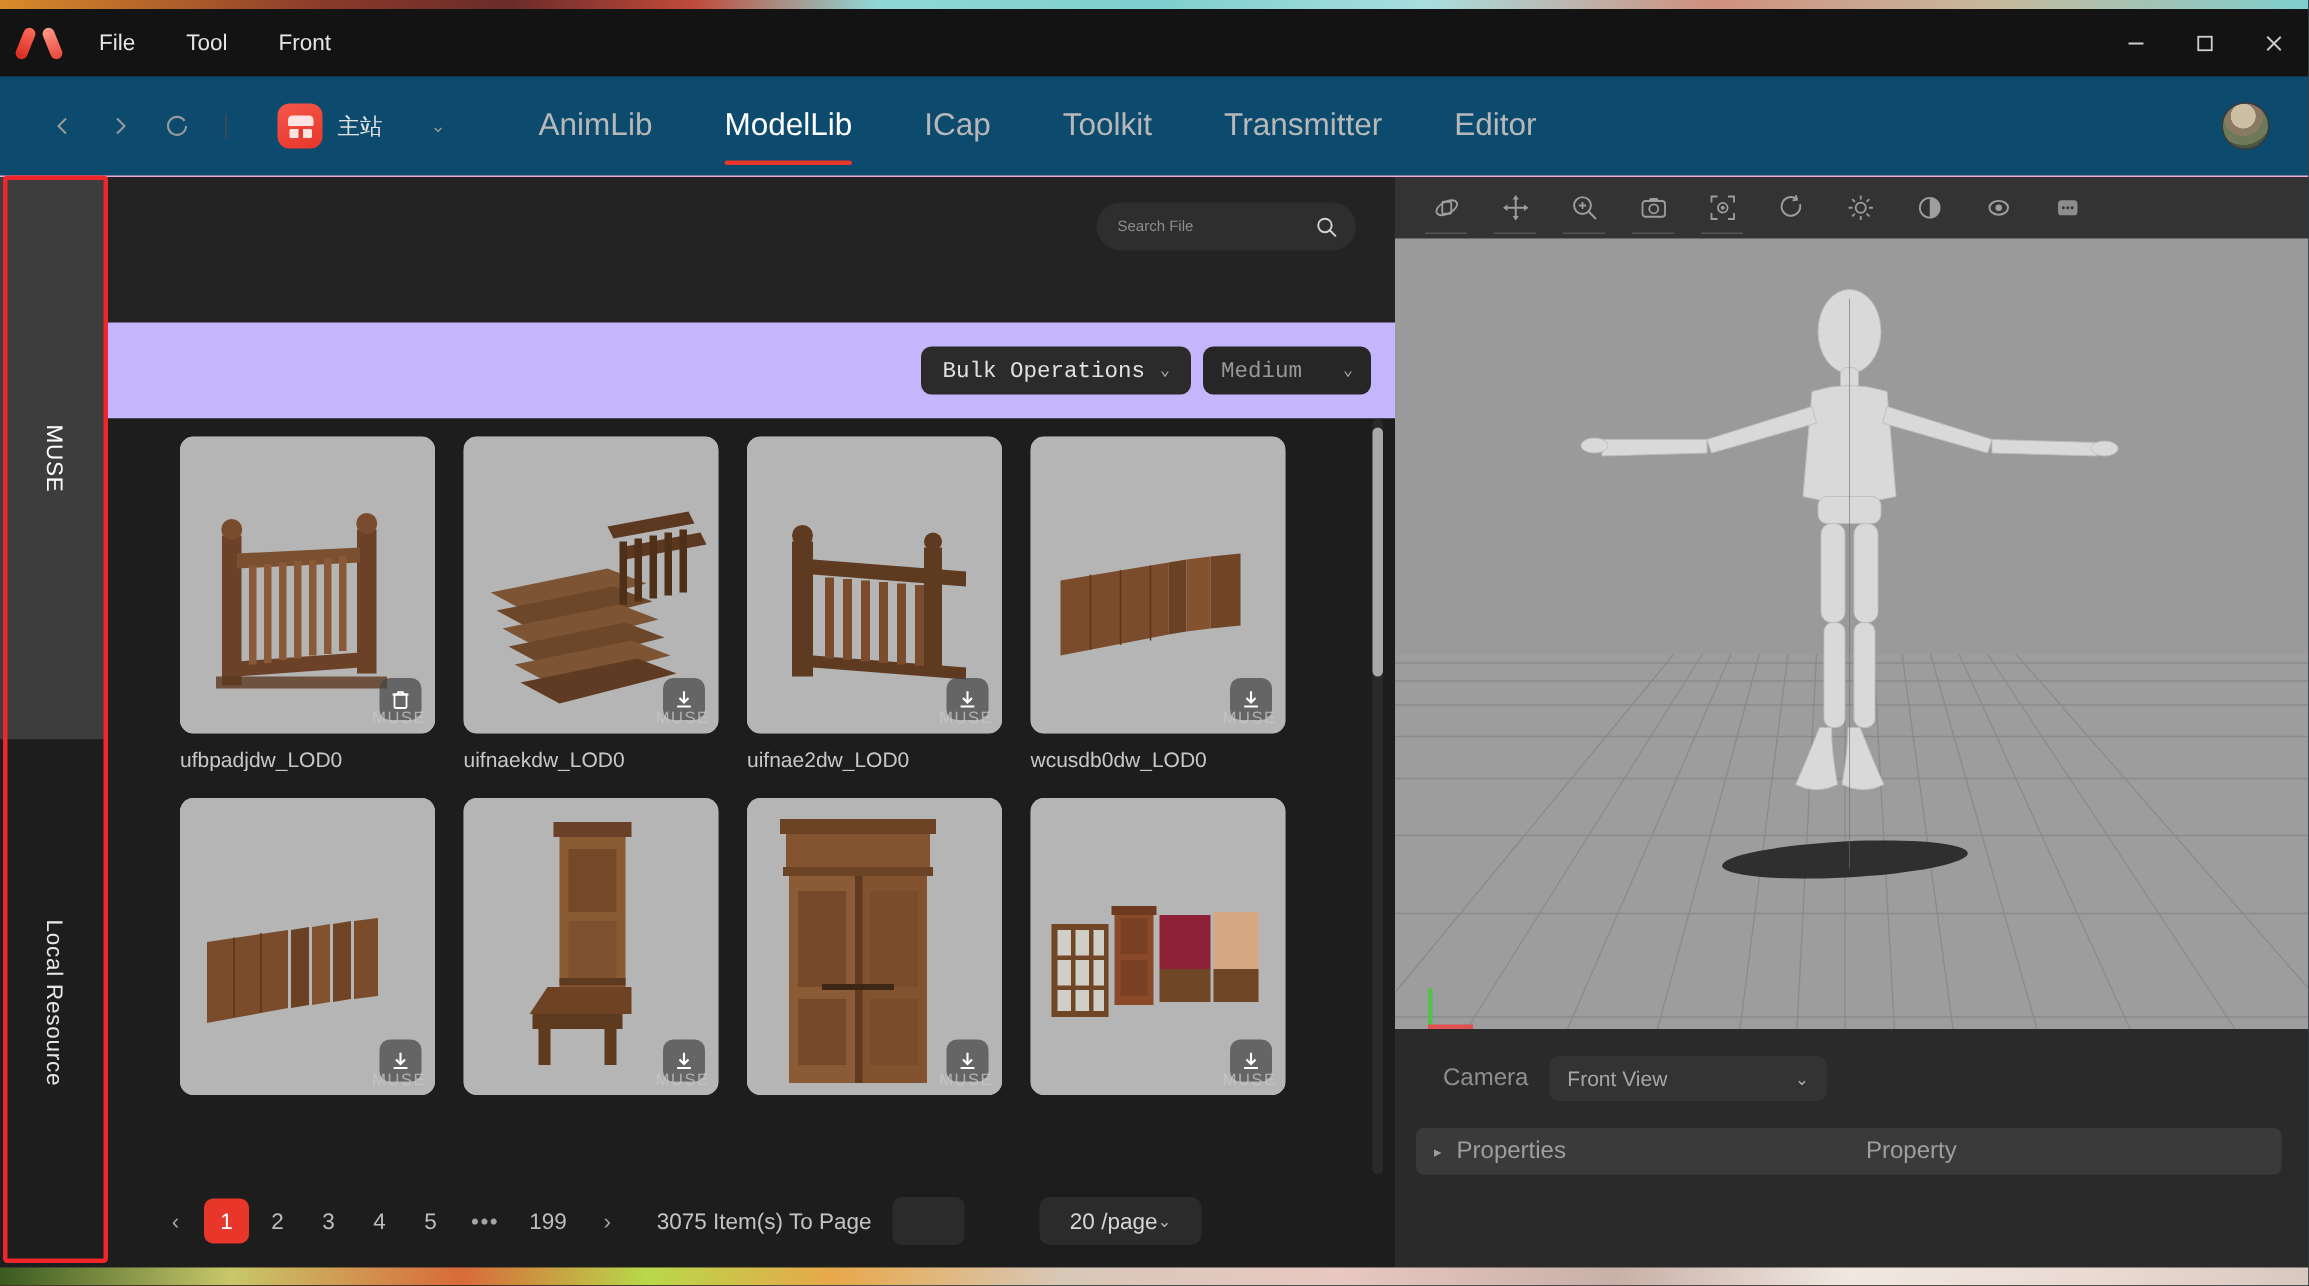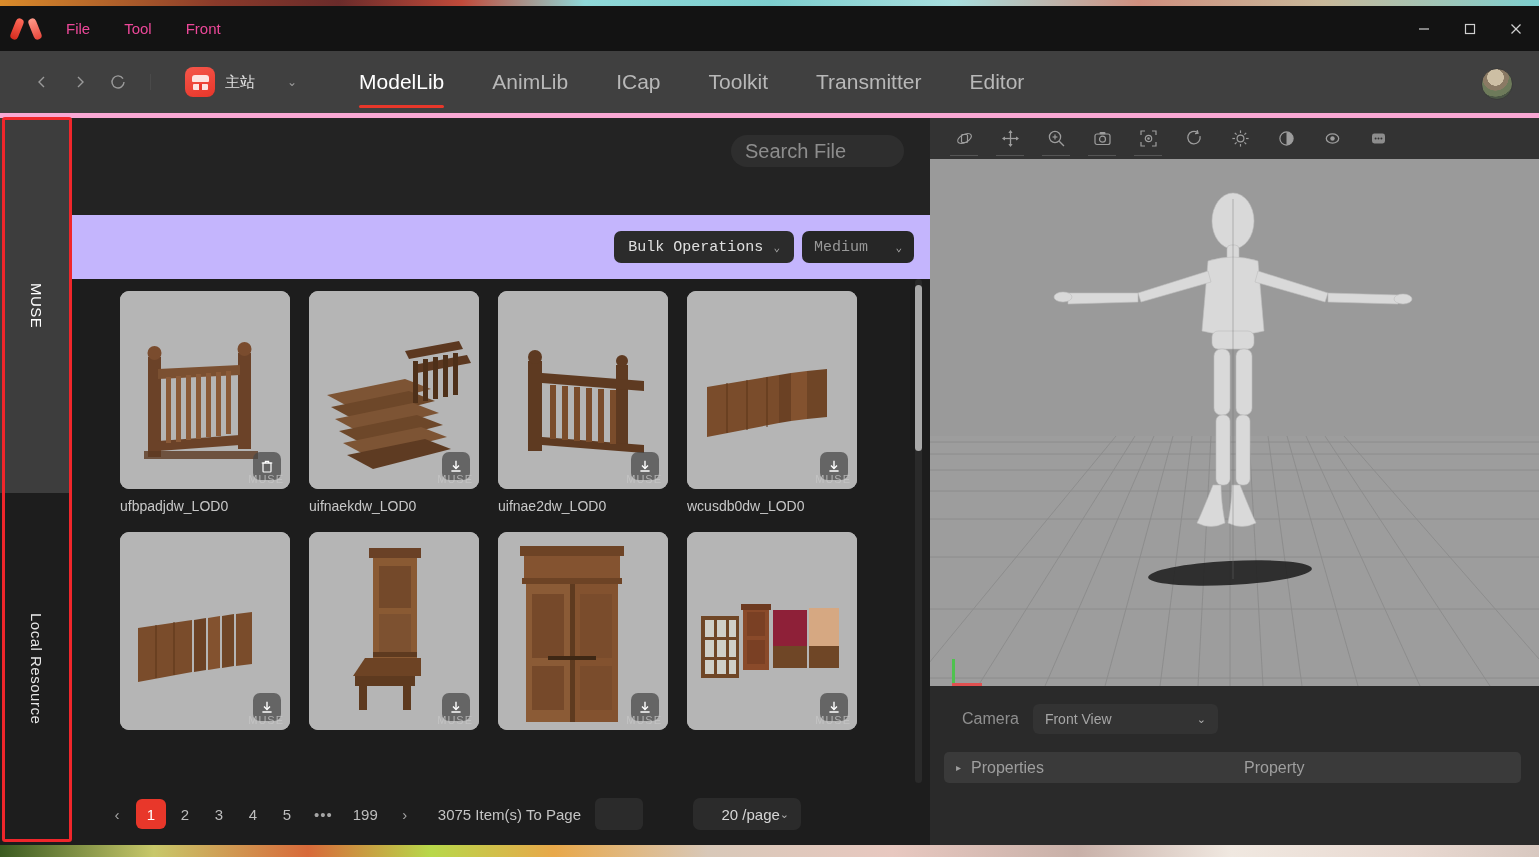--- a/index.html
+++ b/index.html
@@ -34,33 +34,33 @@
   .titlebar {
     position:relative; height:45px; background:#131313;
     display:flex; align-items:center;
   }
   .app-logo { width:52px; height:45px; display:flex; align-items:center; justify-content:center; }
   .logo-mark { position:relative; width:26px; height:22px; }
   .logo-mark span { position:absolute; bottom:0; width:8px; height:22px; border-radius:4px; }
   .logo-mark .l1 { left:0; transform: rotate(22deg); background:linear-gradient(180deg,#ff6b5a,#d52b1e); }
   .logo-mark .l2 { right:0; transform: rotate(-22deg); background:linear-gradient(180deg,#ff9a8a,#e8463a); }
   .menu-item {
-    font-size:15px; color:#ec4899; padding:6px 14px; margin-right:6px;
+    font-size:15px; color:#e5e5e5; padding:6px 14px; margin-right:6px;
     cursor:default; border-radius:3px;
   }
   .win-controls { position:absolute; right:0; top:0; height:45px; display:flex; }
   .win-btn {
     width:46px; height:45px; display:flex; align-items:center; justify-content:center;
     color:#cfcfcf;
   }
 
   
   .navbar {
-    position:relative; height:67px; background:#404040;
-    display:flex; align-items:center; border-bottom:5px solid #f9a8d4;
+    position:relative; height:67px; background:#0c4a6e;
+    display:flex; align-items:center; border-bottom:1px solid #f9a8d4;
   }
   .nav-arrows { display:flex; align-items:center; padding-left:28px; gap:10px; }
   .nav-icon-btn {
     width:28px; height:28px; display:flex; align-items:center; justify-content:center;
     color:#9a9a9a; border-radius:4px;
   }
   .nav-divider { width:1px; height:16px; background:#4a4a4a; margin:0 8px; }
   .site-select { display:flex; align-items:center; gap:10px; margin-left:26px; }
   .site-icon {
     width:30px; height:30px; border-radius:8px;
@@ -113,21 +113,21 @@
   
   .library { position:relative; width:858px; flex:0 0 858px; background:#232323; display:flex; flex-direction:column; }
   .lib-header { position:relative; height:97px; background:#232323; }
   .search-box {
     position:absolute; right:26px; top:17px; width:173px; height:32px;
     background:#2e2e2e; border-radius:16px;
     display:flex; align-items:center; padding:0 14px;
   }
   .search-input {
     flex:1; background:transparent; border:none; outline:none;
-    color:#d8d8d8; font-size:20px; font-family:"Liberation Sans", sans-serif;
+    color:#d8d8d8; font-size:10px; font-family:"Liberation Sans", sans-serif;
   }
   .search-input::placeholder { color:#8d8d8d; }
   .search-icon { color:#d2d2d2; display:flex; }
   .filter-row { position:absolute; left:0; bottom:8px; display:flex; align-items:center; padding-left:20px; }
   .filter-label { font-size:14px; color:#9b9b9b; width:56px; }
   .filter-sep { width:1px; height:20px; background:#474747; margin:0 16px 0 6px; }
   .chip {
     font-size:14px; color:#bdbdbd; padding:5px 12px; border-radius:5px; margin-right:14px;
     cursor:pointer;
   }
@@ -185,21 +185,21 @@
   .pg.arrow { color:#a5a5a5; font-size:15px; }
   .pg.dots { color:#a5a5a5; letter-spacing:1px; }
   .pg-total { font-size:15px; color:#c4c4c4; margin-left:14px; }
   .pg-input {
     width:48px; height:32px; margin-left:10px; border-radius:6px; background:#2b2b2b;
     border:none; outline:none; color:#ddd; font-size:14px; text-align:center;
     font-family:"Liberation Sans", sans-serif;
   }
   .pg-size {
     margin-left:46px; height:32px; width:108px; padding:0 12px; border-radius:7px;
-    background:#2b2b2b; display:flex; align-items:center; justify-content:flex-end;
+    background:#2b2b2b; display:flex; align-items:center; justify-content:center;
     color:#d6d6d6; font-size:15px; cursor:pointer;
   }
 
   
   .viewer { position:relative; flex:1; background:#2a2a2a; display:flex; flex-direction:column; }
   .viewer-toolbar {
     height:41px; background:#333333; display:flex; align-items:center; gap:22px;
     padding-left:22px;
   }
   .vt-btn {
@@ -301,22 +301,22 @@
           <div class="site-glyph">
               <div class="top"></div>
               <div class="bot"></div>
             </div>
         </div>
         <div class="site-name">主站</div>
         <div class="site-caret">⌄</div>
       </div>
 
       <div class="tabs">
+        <div class="tab">AnimLib</div>
         <div class="tab active">ModelLib</div>
-        <div class="tab">AnimLib</div>
         <div class="tab">ICap</div>
         <div class="tab">Toolkit</div>
         <div class="tab">Transmitter</div>
         <div class="tab">Editor</div>
       </div>
 
       <div class="avatar"></div>
     </div>
 
     <div class="body-area">

